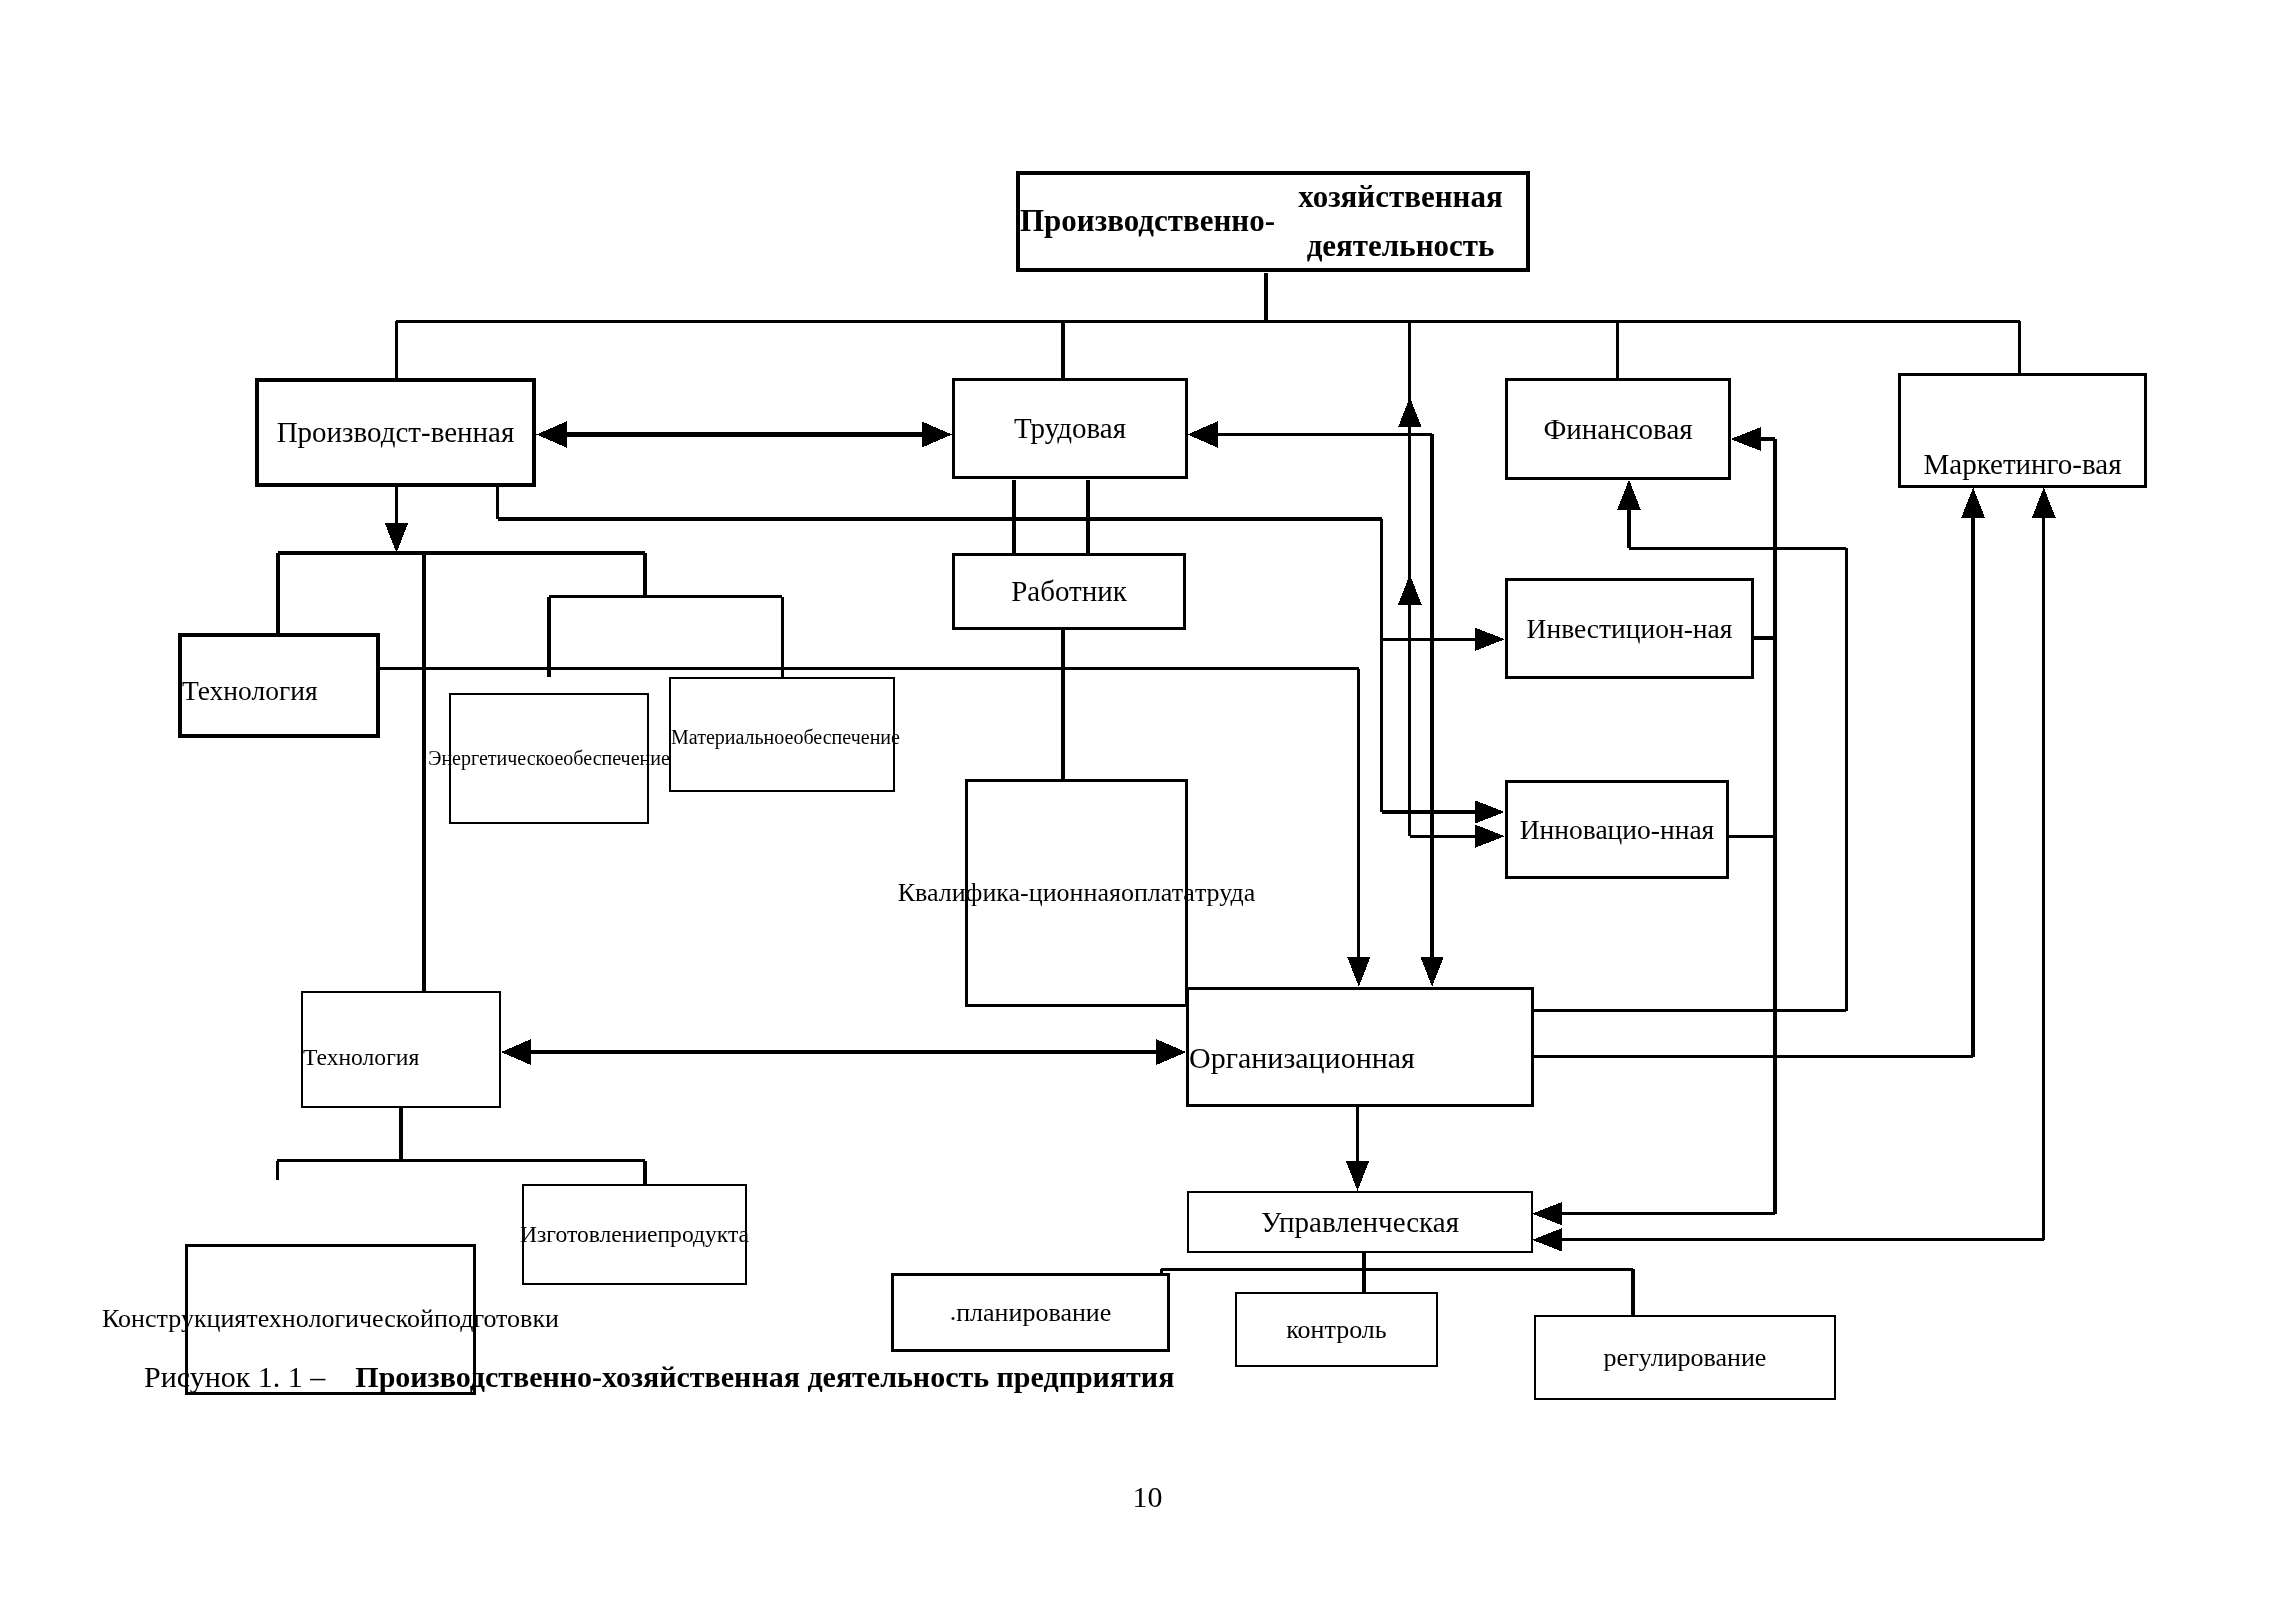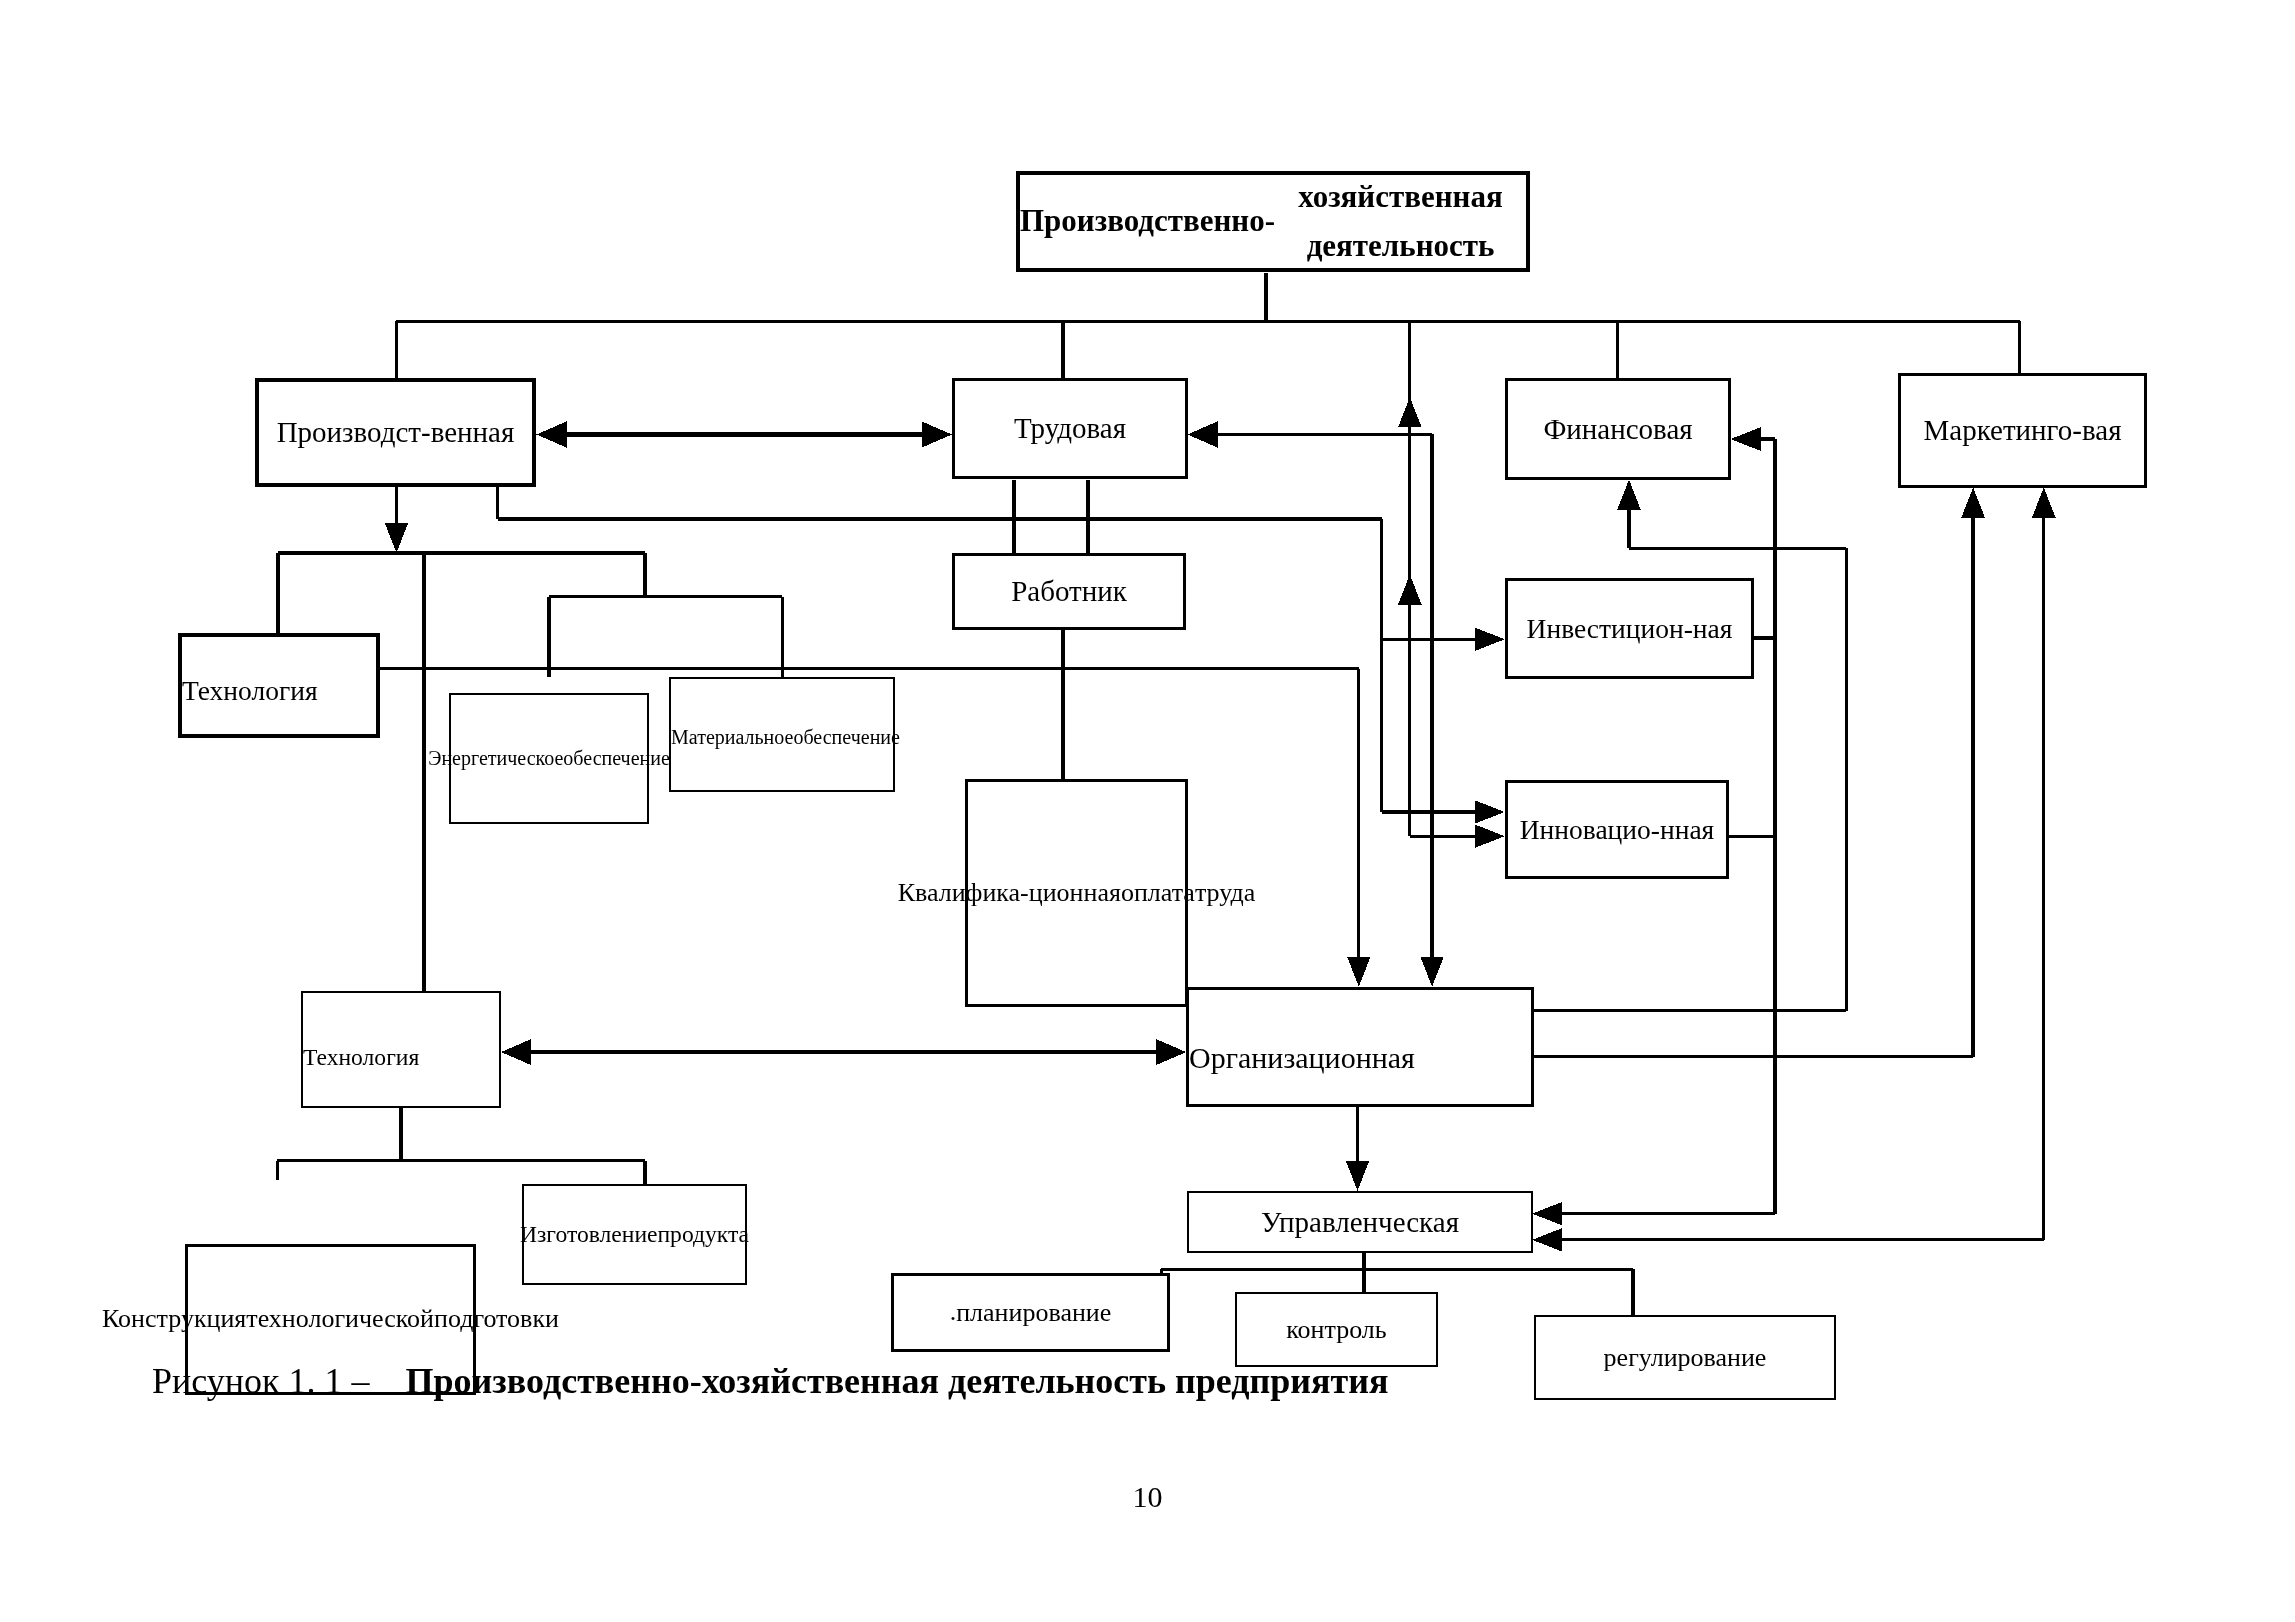--- a/index.html
+++ b/index.html
@@ -36,22 +36,22 @@
   .f31{font-size:20px;line-height:1.32;}
   .f36{font-size:23.6px;}
   .f40{font-size:26px;}
   .f42{font-size:27.5px;}
   .f44{font-size:29px;}
   .f46{font-size:30px;}
   .f48{font-size:31px;line-height:1.55;}
   .bold{font-weight:bold;}
   .dotline{line-height:14.4px;font-size:26px;}
   .caption{
-    position:absolute;left:152px;top:1360px;
-    font-size:36px;white-space:nowrap;
+    position:absolute;left:144px;top:1360px;
+    font-size:30px;white-space:nowrap;
   }
   .caption .cap-bold{font-weight:bold;}
   .pagenum{
     position:absolute;left:0;top:1480px;width:100%;
     text-align:center;font-size:30px;
   }
 </style>
 </head>
 <body>
 
@@ -155,21 +155,21 @@
   </div>
 
   <div class="node bw6 f44" style="left:952px;top:378px;width:236px;height:101px;">
     <span>Трудовая</span>
   </div>
 
   <div class="node bw5 f44" style="left:1505px;top:378px;width:226px;height:102px;text-align:right;">
     <span>Финансовая</span>
   </div>
 
-  <div class="node bw5 f44" style="left:1898px;top:373px;width:249px;height:115px;">
+  <div class="node bw5 f44" style="left:1898px;top:373px;width:249px;height:115px;align-items:flex-end;">
     <span>Маркетинго-</span>
     <span>вая</span>
   </div>
 
   <div class="node bw5 f44" style="left:952px;top:553px;width:234px;height:77px;">
     <span>Работник</span>
   </div>
 
   <div class="node bw7 f42" style="left:178px;top:633px;width:202px;height:105px;justify-content:flex-start;padding-top:11.8px;">
     <span>Технология</span>

